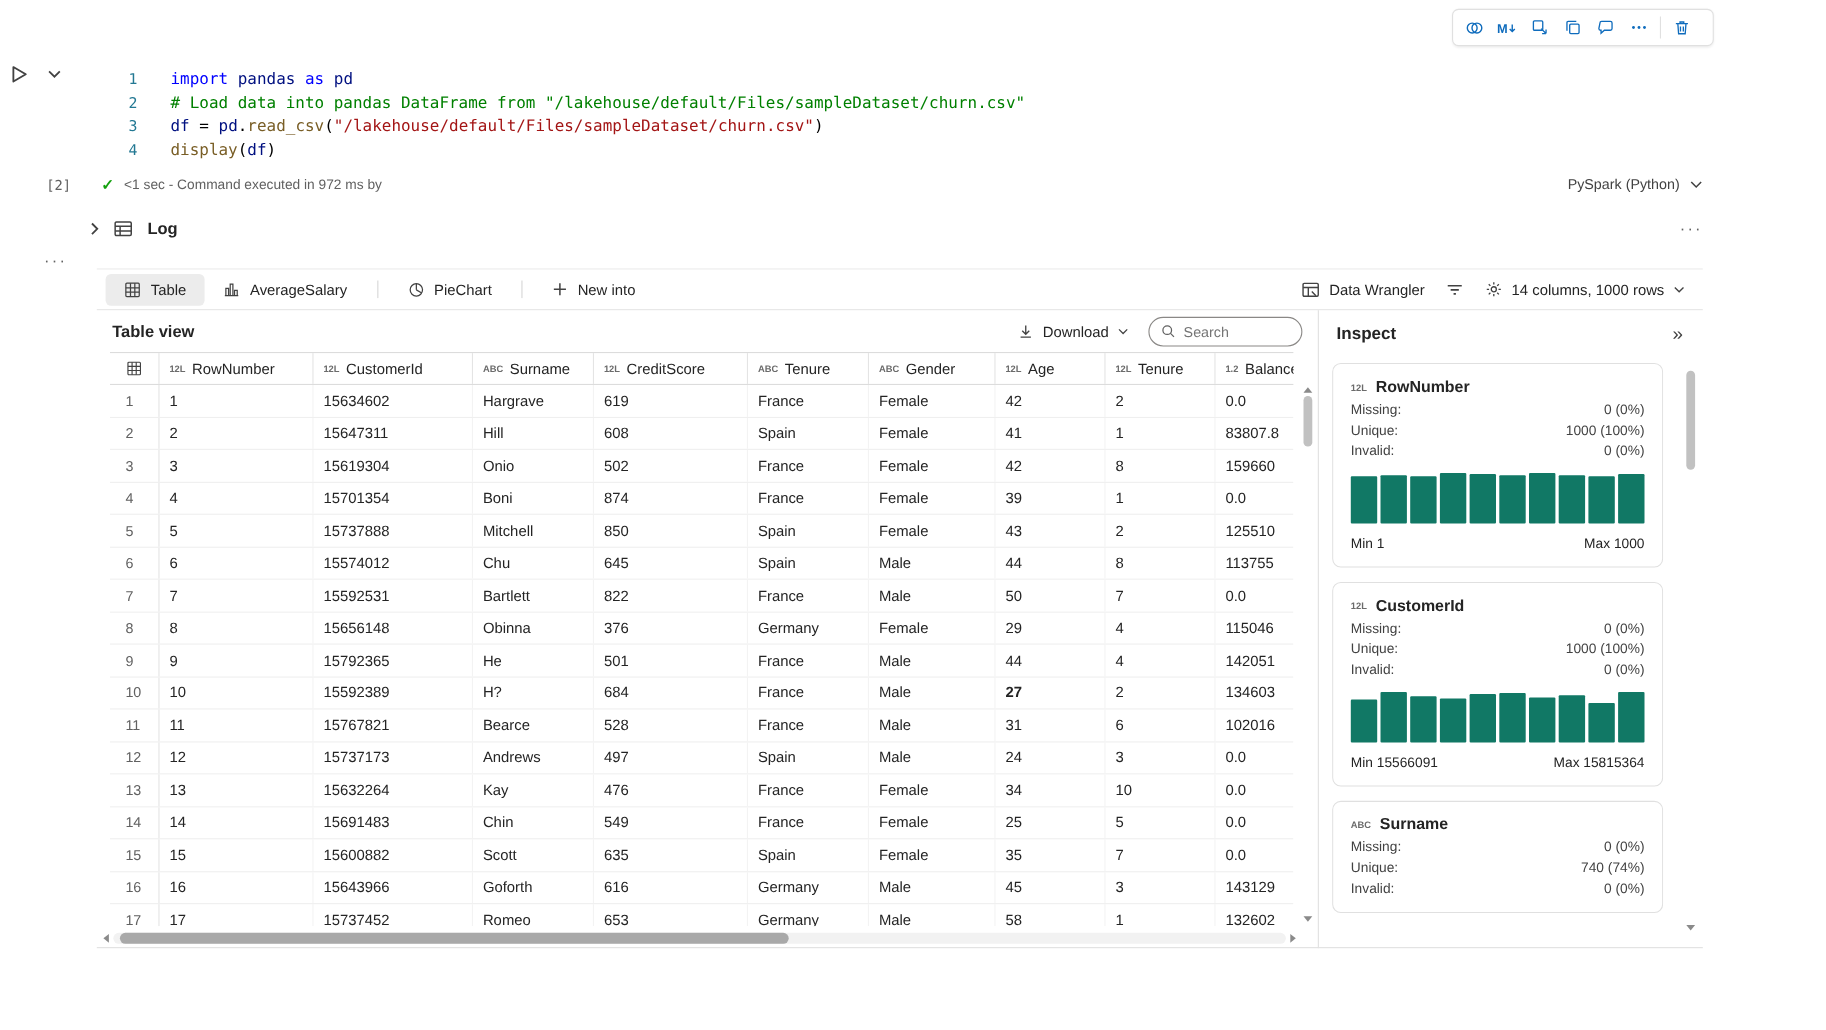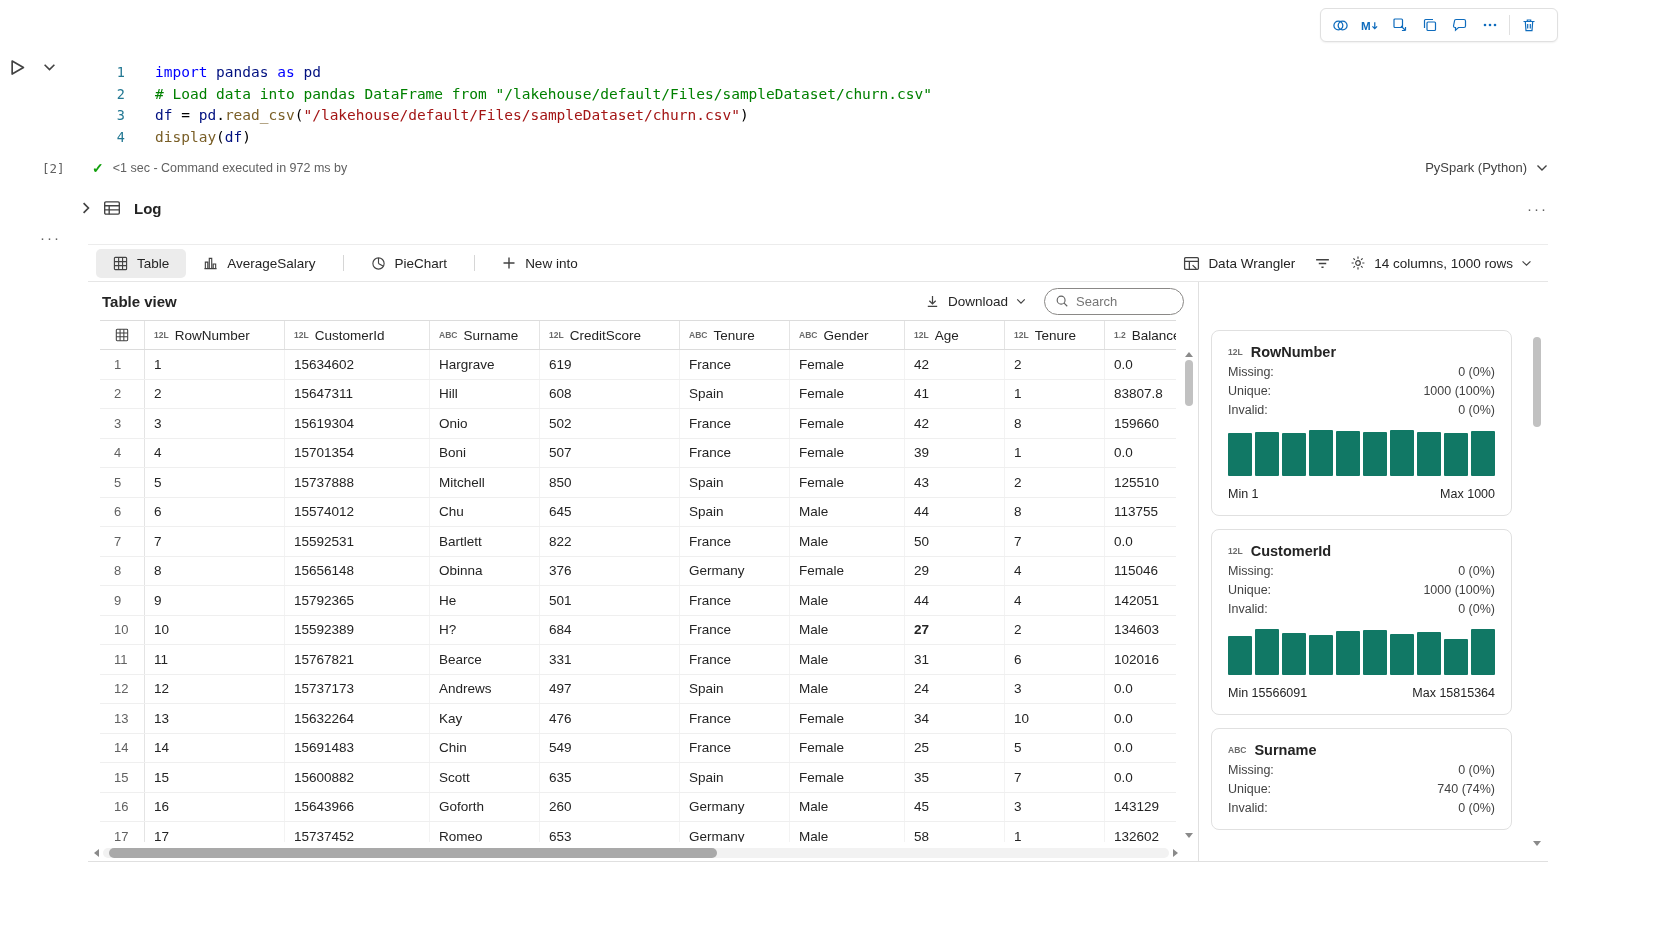--- a/index.html
+++ b/index.html
@@ -367,21 +367,21 @@
               <div class="td" style="flex: 0 0 115px; width: 115px;">Female</div>
               <div class="td" style="flex: 0 0 100px; width: 100px;">42</div>
               <div class="td" style="flex: 0 0 100px; width: 100px;">8</div>
               <div class="td" style="flex: 0 0 80px; width: 80px;">159660</div>
             </div>
             <div class="trow">
               <div class="td td-index" style="flex: 0 0 45px;">4</div>
               <div class="td" style="flex: 0 0 140px; width: 140px;">4</div>
               <div class="td" style="flex: 0 0 145px; width: 145px;">15701354</div>
               <div class="td" style="flex: 0 0 110px; width: 110px;">Boni</div>
-              <div class="td" style="flex: 0 0 140px; width: 140px;">507</div>
+              <div class="td" style="flex: 0 0 140px; width: 140px;">874</div>
               <div class="td" style="flex: 0 0 110px; width: 110px;">France</div>
               <div class="td" style="flex: 0 0 115px; width: 115px;">Female</div>
               <div class="td" style="flex: 0 0 100px; width: 100px;">39</div>
               <div class="td" style="flex: 0 0 100px; width: 100px;">1</div>
               <div class="td" style="flex: 0 0 80px; width: 80px;">0.0</div>
             </div>
             <div class="trow">
               <div class="td td-index" style="flex: 0 0 45px;">5</div>
               <div class="td" style="flex: 0 0 140px; width: 140px;">5</div>
               <div class="td" style="flex: 0 0 145px; width: 145px;">15737888</div>
@@ -451,21 +451,21 @@
               <div class="td" style="flex: 0 0 115px; width: 115px;">Male</div>
               <div class="td" style="flex: 0 0 100px; width: 100px; font-weight: bold;">27</div>
               <div class="td" style="flex: 0 0 100px; width: 100px;">2</div>
               <div class="td" style="flex: 0 0 80px; width: 80px;">134603</div>
             </div>
             <div class="trow">
               <div class="td td-index" style="flex: 0 0 45px;">11</div>
               <div class="td" style="flex: 0 0 140px; width: 140px;">11</div>
               <div class="td" style="flex: 0 0 145px; width: 145px;">15767821</div>
               <div class="td" style="flex: 0 0 110px; width: 110px;">Bearce</div>
-              <div class="td" style="flex: 0 0 140px; width: 140px;">331</div>
+              <div class="td" style="flex: 0 0 140px; width: 140px;">528</div>
               <div class="td" style="flex: 0 0 110px; width: 110px;">France</div>
               <div class="td" style="flex: 0 0 115px; width: 115px;">Male</div>
               <div class="td" style="flex: 0 0 100px; width: 100px;">31</div>
               <div class="td" style="flex: 0 0 100px; width: 100px;">6</div>
               <div class="td" style="flex: 0 0 80px; width: 80px;">102016</div>
             </div>
             <div class="trow">
               <div class="td td-index" style="flex: 0 0 45px;">12</div>
               <div class="td" style="flex: 0 0 140px; width: 140px;">12</div>
               <div class="td" style="flex: 0 0 145px; width: 145px;">15737173</div>
@@ -511,21 +511,21 @@
               <div class="td" style="flex: 0 0 115px; width: 115px;">Female</div>
               <div class="td" style="flex: 0 0 100px; width: 100px;">35</div>
               <div class="td" style="flex: 0 0 100px; width: 100px;">7</div>
               <div class="td" style="flex: 0 0 80px; width: 80px;">0.0</div>
             </div>
             <div class="trow">
               <div class="td td-index" style="flex: 0 0 45px;">16</div>
               <div class="td" style="flex: 0 0 140px; width: 140px;">16</div>
               <div class="td" style="flex: 0 0 145px; width: 145px;">15643966</div>
               <div class="td" style="flex: 0 0 110px; width: 110px;">Goforth</div>
-              <div class="td" style="flex: 0 0 140px; width: 140px;">260</div>
+              <div class="td" style="flex: 0 0 140px; width: 140px;">616</div>
               <div class="td" style="flex: 0 0 110px; width: 110px;">Germany</div>
               <div class="td" style="flex: 0 0 115px; width: 115px;">Male</div>
               <div class="td" style="flex: 0 0 100px; width: 100px;">45</div>
               <div class="td" style="flex: 0 0 100px; width: 100px;">3</div>
               <div class="td" style="flex: 0 0 80px; width: 80px;">143129</div>
             </div>
             <div class="trow">
               <div class="td td-index" style="flex: 0 0 45px;">17</div>
               <div class="td" style="flex: 0 0 140px; width: 140px;">17</div>
               <div class="td" style="flex: 0 0 145px; width: 145px;">15737452</div>
@@ -551,20 +551,24 @@
       <div class="v-scroll">
         <span class="arr-up"></span>
         <div class="v-track">
           <div class="v-thumb"></div>
         </div>
         <span class="arr-down"></span>
       </div>
     </div>
 
     <div class="inspect">
+      <div class="inspect-header">
+        <span class="inspect-title">Inspect</span>
+        <span class="collapse-btn">»</span>
+      </div>
       <div class="inspect-cards">
           <div class="card">
             <div class="card-title">
               <span class="coltype">12L</span>
               <span class="card-name">RowNumber</span>
             </div>
             <div class="stat">
               <span>Missing:</span>
               <span>0 (0%)</span>
             </div>

